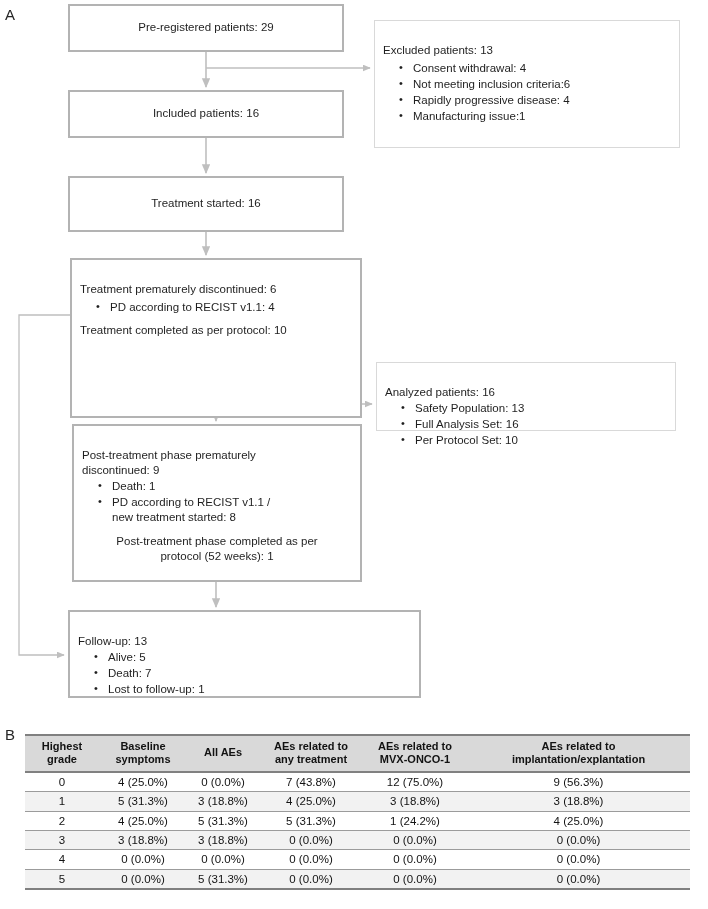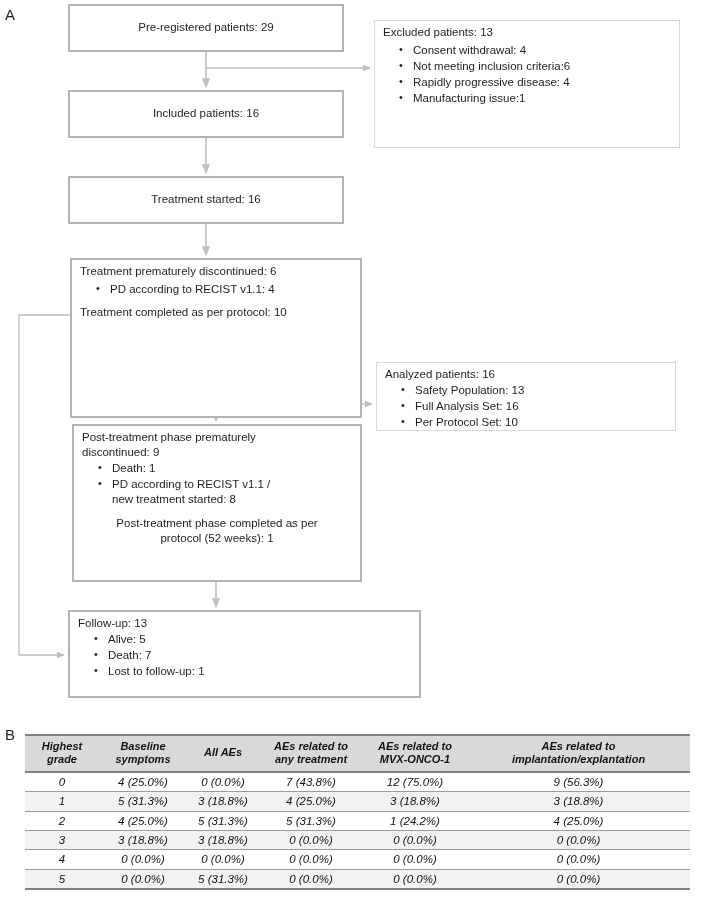--- a/index.html
+++ b/index.html
@@ -34,21 +34,21 @@
     height: 716px;
   }
   .fc-box {
     position: absolute;
     box-sizing: border-box;
     background: #ffffff;
     border: 2px solid #b3b3b3;
     font-size: 11.5px;
     line-height: 1.32;
     color: #1f1f1f;
-    padding: 4px 8px;
+    padding: 22px 8px;
   }
   .fc-box.light {
     border: 1px solid #d9d9d9;
   }
   .fc-box.center {
     display: flex;
     align-items: center;
     justify-content: center;
     text-align: center;
     padding: 16px;
@@ -82,21 +82,21 @@
   .fc-sub {
     display: block;
     margin-top: 8px;
     white-space: pre-line;
   }
   .fc-sub.c { text-align: center; }
 
   
   #box-prereg     { left: 68px;  top: 4px;   width: 276px; height: 48px; }
   #box-included   { left: 68px;  top: 90px;  width: 276px; height: 48px; }
-  #box-started    { left: 68px;  top: 176px; width: 276px; height: 48px; }
+  #box-started    { left: 68px;  top: 176px; width: 276px; height: 56px; }
   #box-discont    { left: 70px;  top: 258px; width: 292px; height: 160px; }
   #box-posttx     { left: 72px;  top: 424px; width: 290px; height: 158px; }
   #box-followup   { left: 68px;  top: 610px; width: 353px; height: 88px; }
   #box-excluded   { left: 374px; top: 20px;  width: 306px; height: 128px; }
   #box-analyzed   { left: 376px; top: 362px; width: 300px; height: 69px; }
 
   
   #connectors {
     position: absolute;
     left: 0; top: 0;
@@ -110,21 +110,20 @@
     left: 25px;
     top: 734px;
     width: 665px;
   }
   table#ae-table {
     border-collapse: collapse;
     width: 665px;
     font-size: 11px;
     font-family: "Liberation Sans", sans-serif;
     color: #121212;
-    font-style: italic;
   }
   table#ae-table thead th {
     background: #d9d9d9;
     font-weight: bold;
     font-size: 11px;
     line-height: 1.18;
     padding: 4px 2px 5px 2px;
     text-align: center;
     vertical-align: middle;
     border-top: 2px solid #808080;

